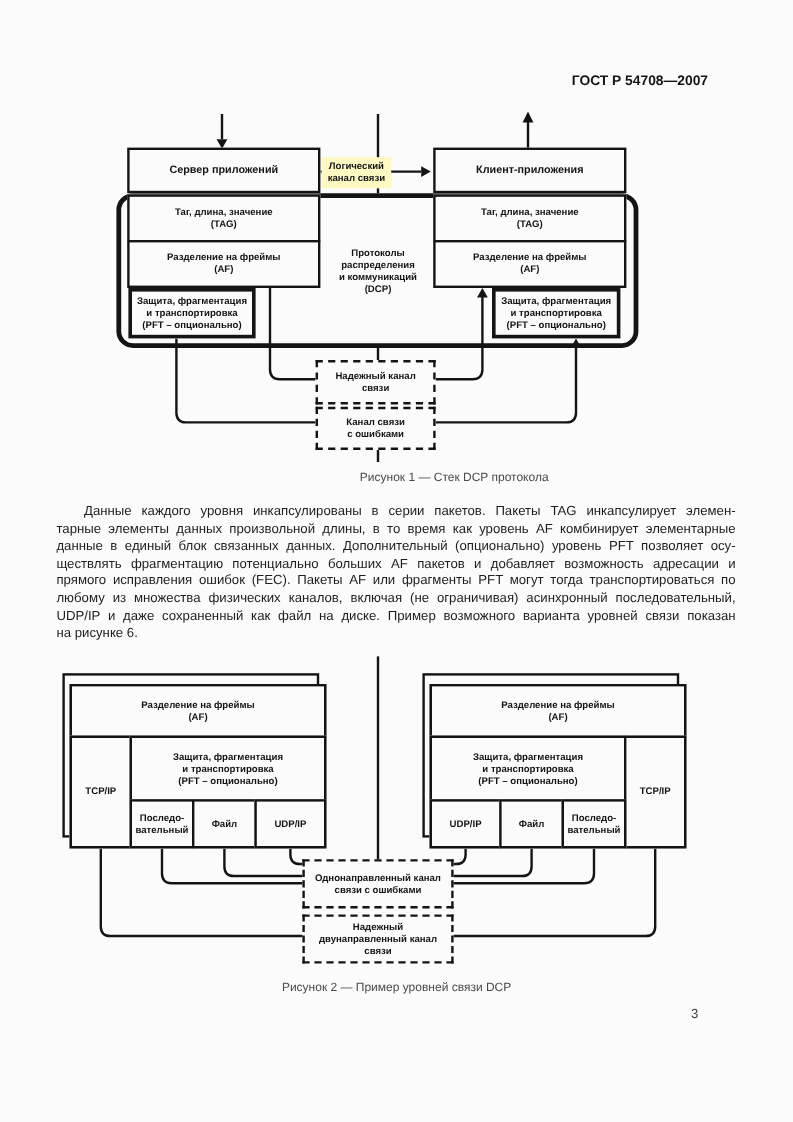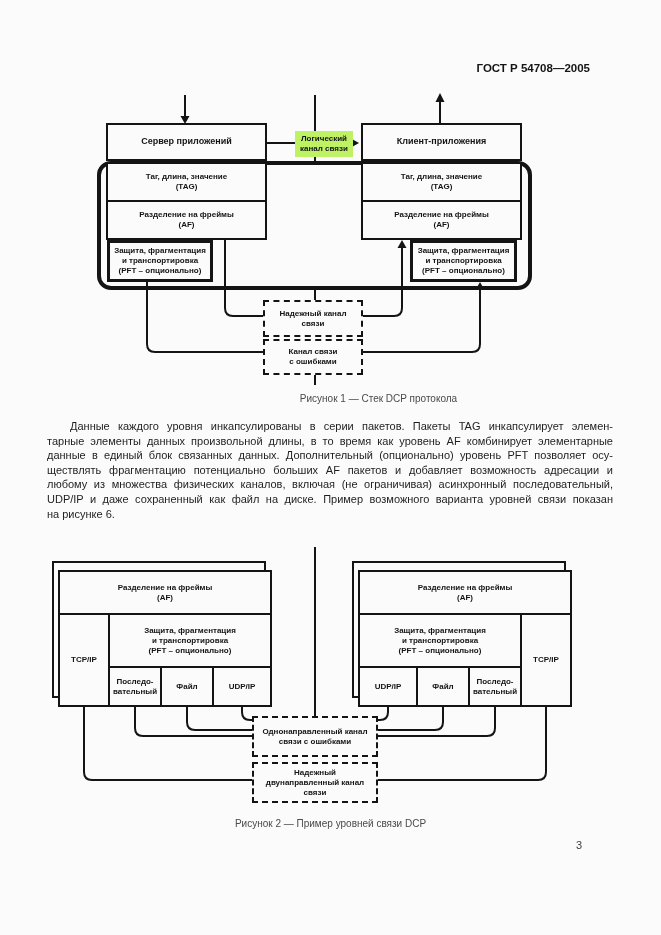--- a/index.html
+++ b/index.html
@@ -30,21 +30,21 @@
   .f1-server{left:106px;top:123px;width:161px;height:38px;font-size:9px;}
   .f1-client{left:361px;top:123px;width:161px;height:38px;font-size:9px;}
   .f1-tag-l{left:106px;top:162px;width:161px;height:40px;}
   .f1-af-l {left:106px;top:200px;width:161px;height:40px;}
   .f1-pft-l{left:107px;top:240px;width:106px;height:42px;border-width:3px;}
   .f1-tag-r{left:361px;top:162px;width:161px;height:40px;}
   .f1-af-r {left:361px;top:200px;width:161px;height:40px;}
   .f1-pft-r{left:410px;top:240px;width:107px;height:42px;border-width:3px;}
   .f1-dcp  {left:263px;top:202px;width:104px;height:48px;z-index:3;}
   .f1-logical{
-    left:295px;top:131px;width:58px;height:26px;background:#bef264;z-index:4;
+    left:268px;top:131px;width:58px;height:26px;background:#fef9c3;z-index:4;
   }
   .f1-rel {left:263px;top:300px;width:100px;height:37px;}
   .f1-err {left:263px;top:339px;width:100px;height:36px;}
   .f1-caption{top:393px;padding-left:48px;}
   
   .para{position:absolute;left:47px;top:419px;width:566px;font-size:11px;
         line-height:14.6px;color:#1e1e1e;z-index:3;}
   .pline{text-align:justify;text-align-last:justify;}
   .pline.first{text-indent:23px;}
   .pline.last{text-align-last:left;}
@@ -101,21 +101,21 @@
     </g>
     <g fill="#141414" stroke="none">
       <polygon points="180.5,116 189.5,116 185,124"></polygon>
       <polygon points="435.5,102 444.5,102 440,93"></polygon>
       <polygon points="351,138.5 351,147.5 359,143"></polygon>
       <polygon points="397.5,248 406.5,248 402,240"></polygon>
       <polygon points="475.5,290 484.5,290 480,282"></polygon>
     </g>
   </svg>
 
-  <div class="doc-header">ГОСТ Р 54708—2005</div>
+  <div class="doc-header">ГОСТ Р 54708—2007</div>
   <div class="page-num">3</div>
 
   <div class="f1-roundrect"></div>
 
   <div class="dbox f1-client">Клиент-приложения</div>
   <div class="dbox f1-server">Сервер приложений</div>
   <div class="dbox nolbl f1-logical">Логический
 канал связи</div>
 
   <div class="dbox f1-tag-l">Таг, длина, значение
@@ -127,33 +127,38 @@
 (PFT – опционально)</div>
 
   <div class="dbox f1-tag-r">Таг, длина, значение
 (TAG)</div>
   <div class="dbox f1-af-r">Разделение на фреймы
 (AF)</div>
   <div class="dbox f1-pft-r">Защита, фрагментация
 и транспортировка
 (PFT – опционально)</div>
 
+  <div class="dbox nolbl f1-dcp">Протоколы
+распределения
+и коммуникаций
+(DCP)</div>
 
   <div class="dbox dashed f1-rel">Надежный канал
 связи</div>
   <div class="dbox dashed f1-err">Канал связи
 с ошибками</div>
 
   <div class="caption f1-caption">Рисунок 1 — Стек DCP протокола</div>
 
   <div class="para">
     <div class="pline first">Данные каждого уровня инкапсулированы в серии пакетов. Пакеты TAG инкапсулирует элемен-</div>
     <div class="pline">тарные элементы данных произвольной длины, в то время как уровень AF комбинирует элементарные</div>
     <div class="pline">данные в единый блок связанных данных. Дополнительный (опционально) уровень PFT позволяет осу-</div>
     <div class="pline">ществлять фрагментацию потенциально больших AF пакетов и добавляет возможность адресации и</div>
+    <div class="pline">прямого исправления ошибок (FEC). Пакеты AF или фрагменты PFT могут тогда транспортироваться по</div>
     <div class="pline">любому из множества физических каналов, включая (не ограничивая) асинхронный последовательный,</div>
     <div class="pline">UDP/IP и даже сохраненный как файл на диске. Пример возможного варианта уровней связи показан</div>
     <div class="pline last">на рисунке 6.</div>
   </div>
 
   <div class="f2-back f2-back-l"></div>
   <div class="f2-back f2-back-r"></div>
   <div class="dbox f2-front-l"></div>
   <div class="dbox f2-front-r"></div>
 

